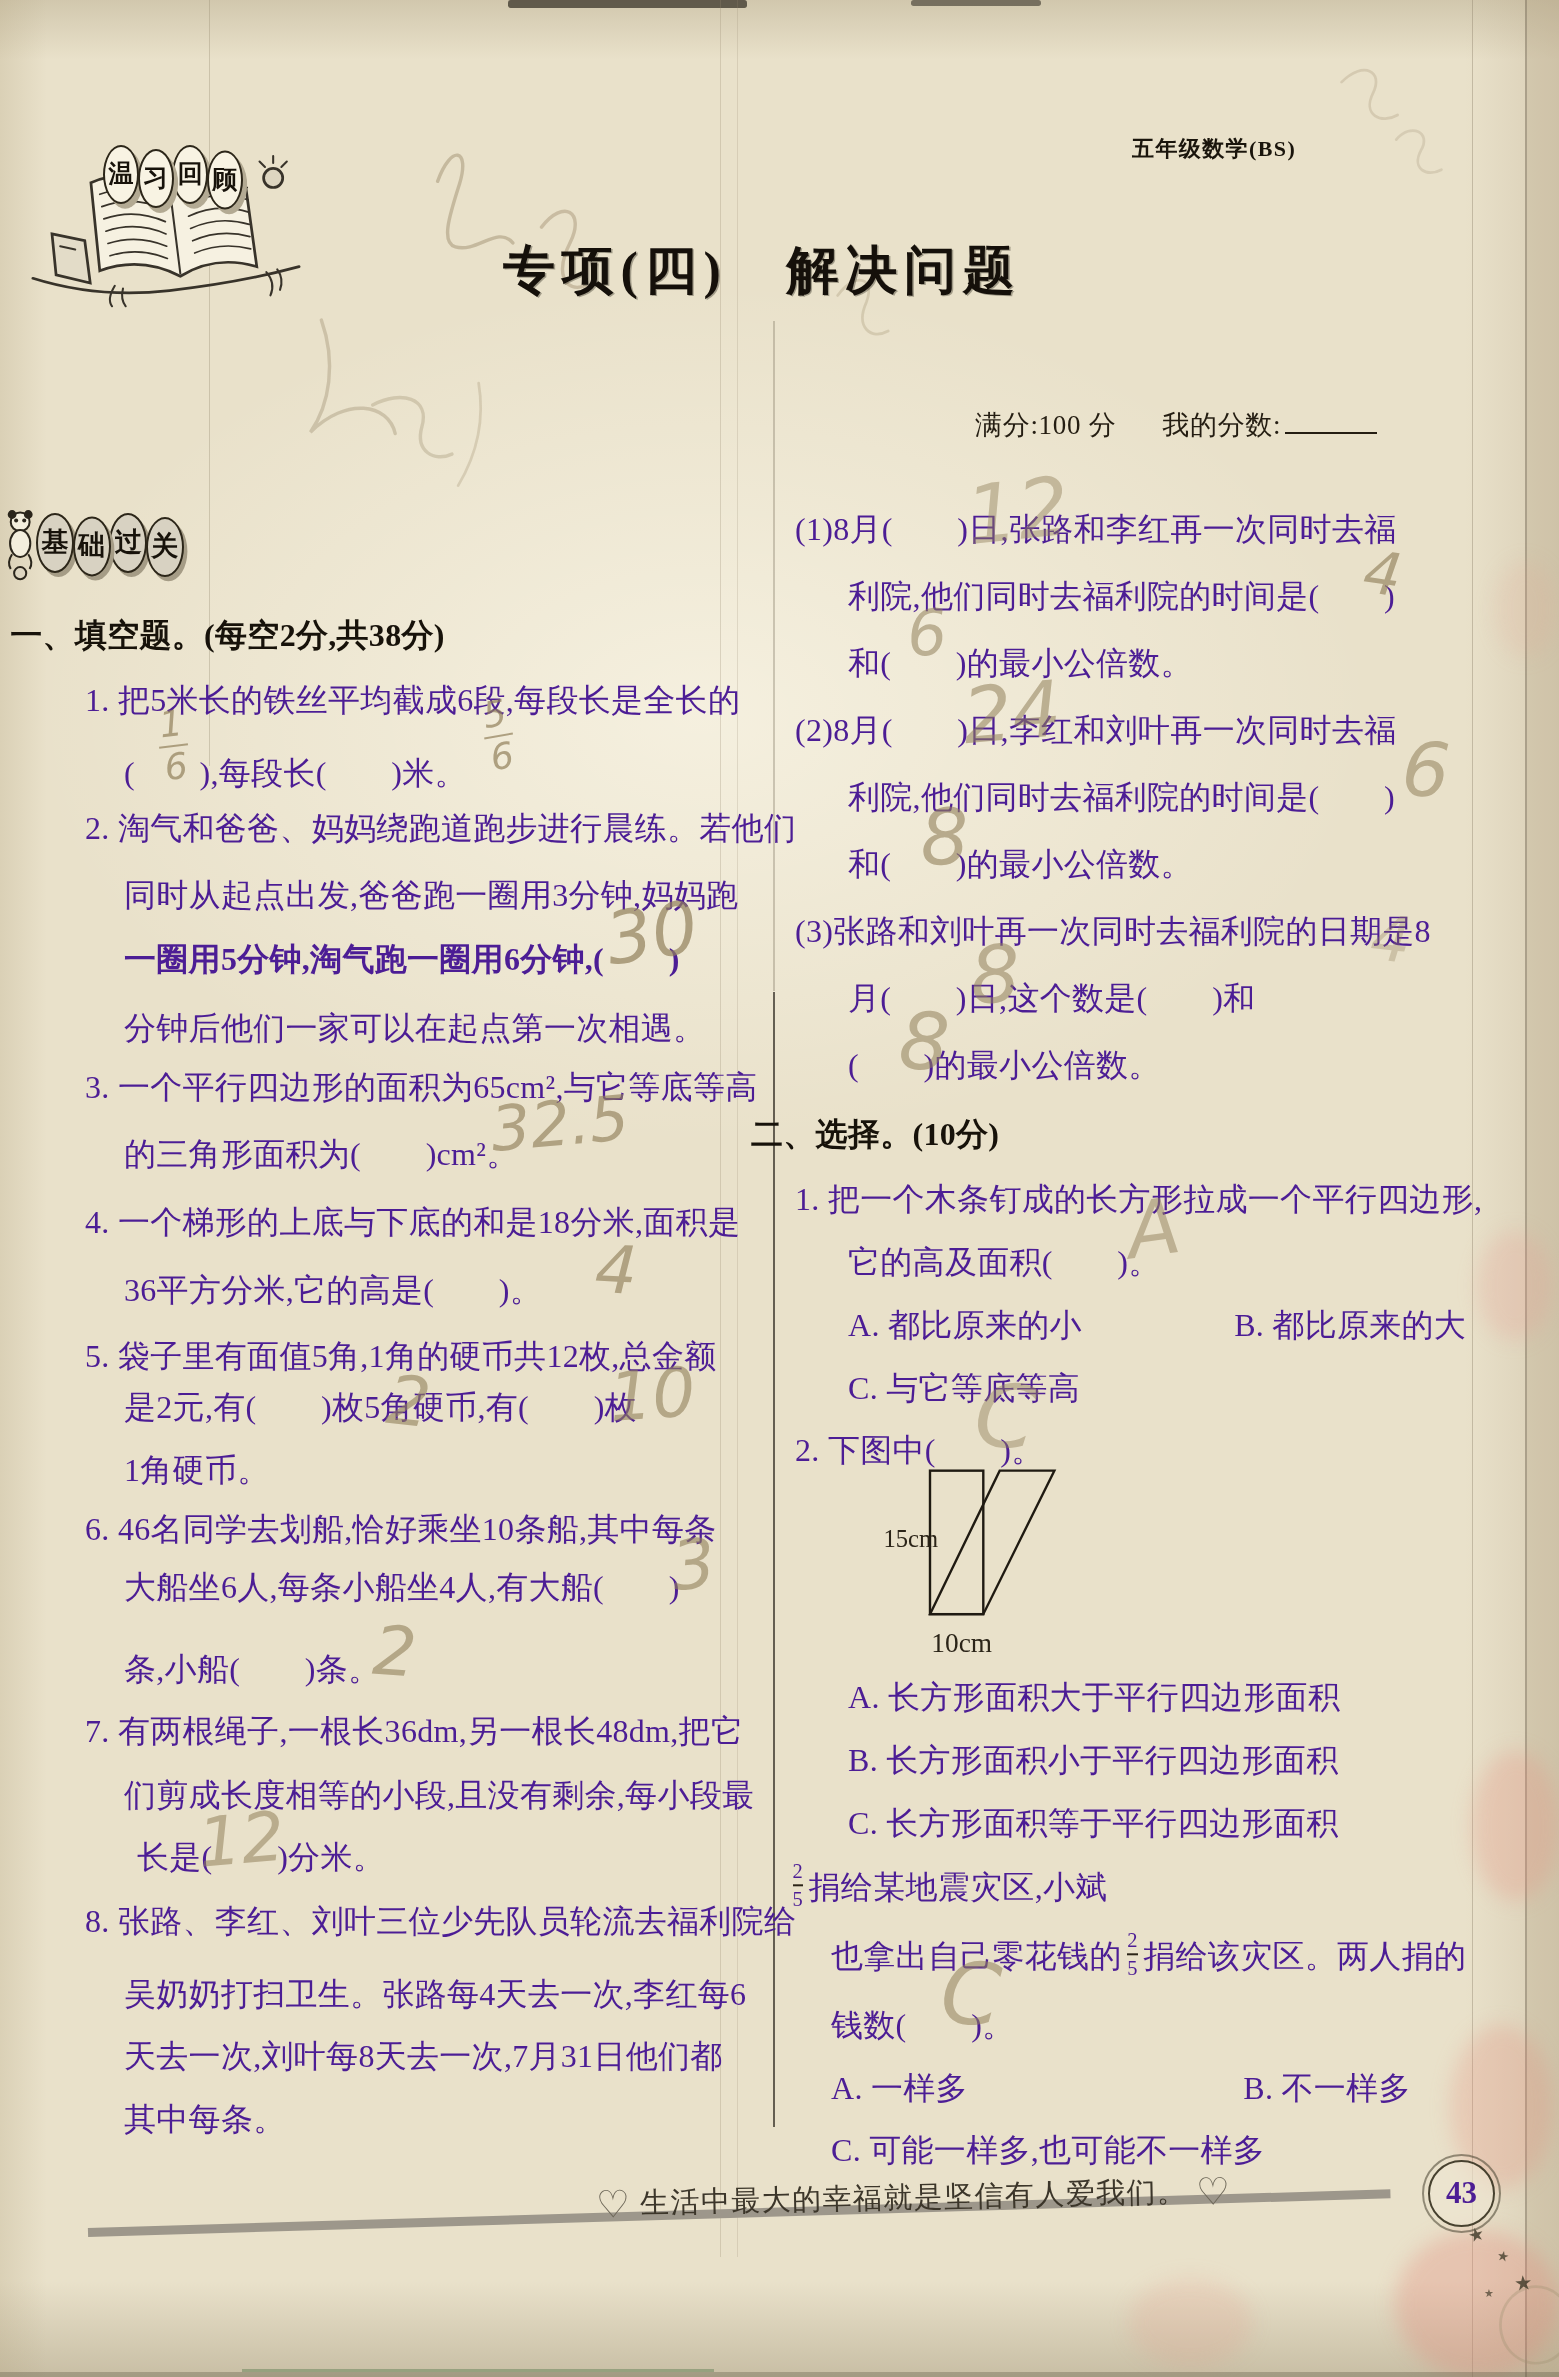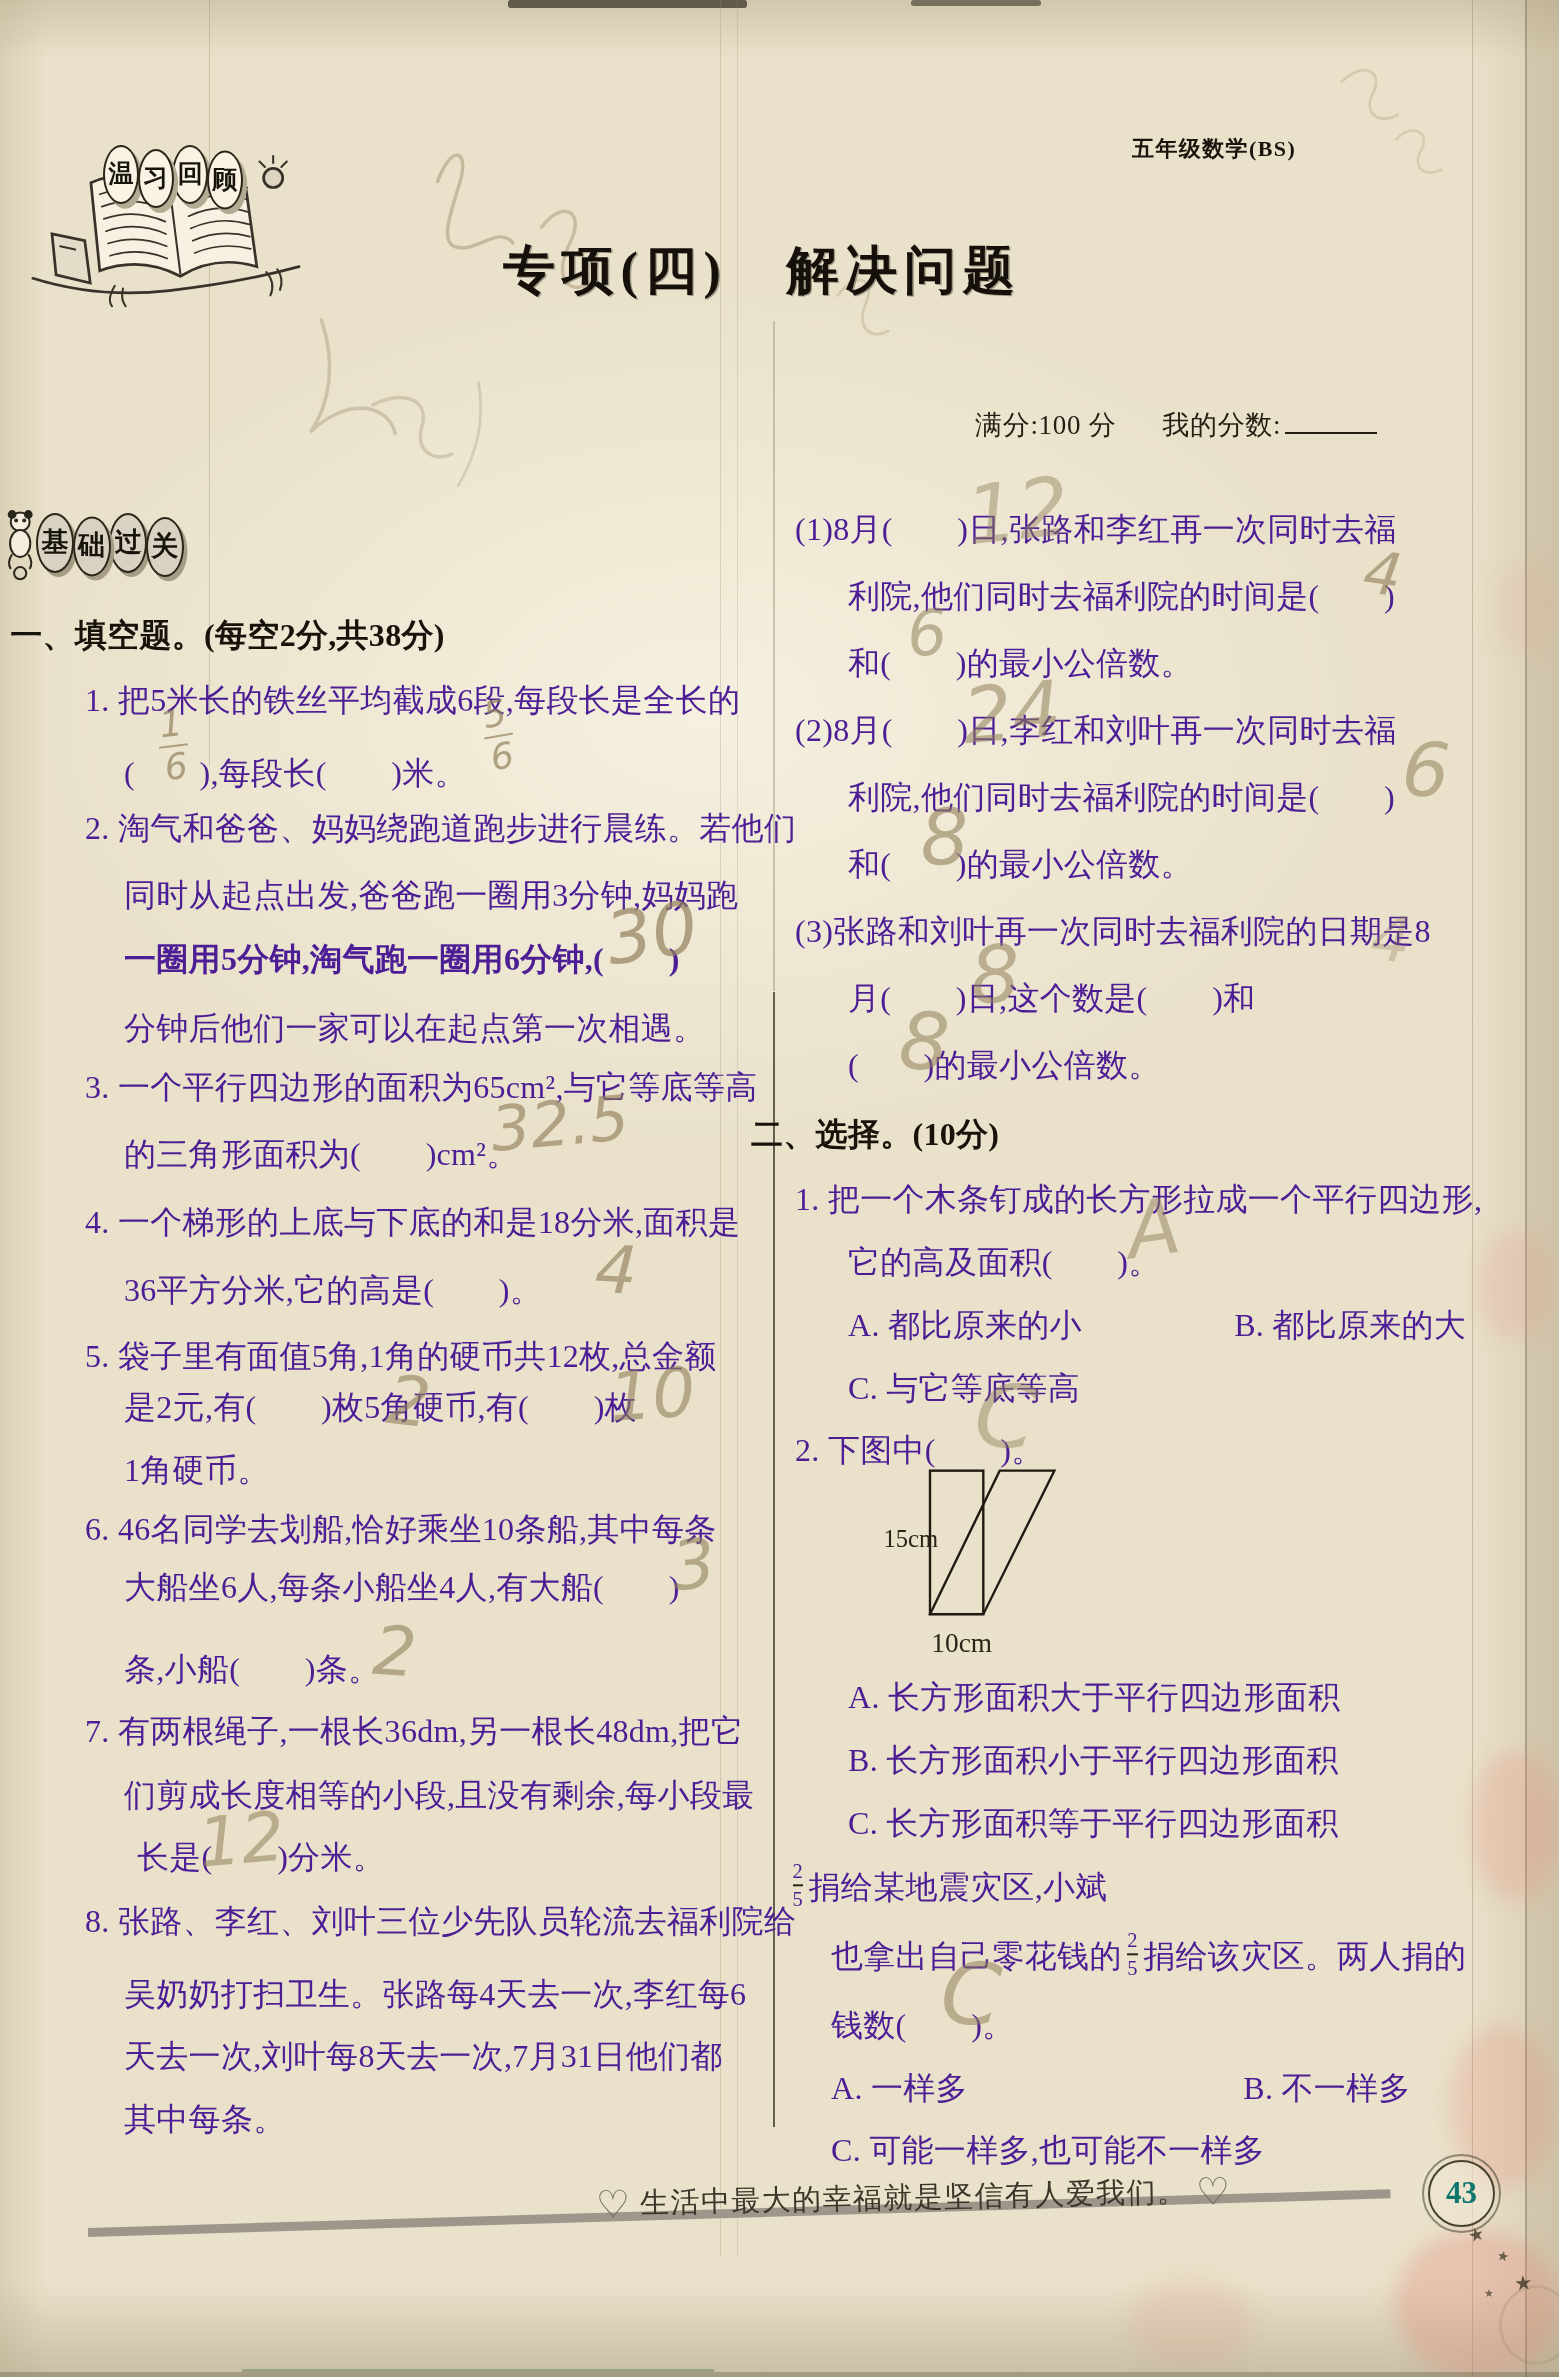--- a/index.html
+++ b/index.html
@@ -27,21 +27,21 @@
   .hwfrac .bar{width:29px;border-top:2.7px solid currentColor;margin:2.7px 0;}
   .pfrac{display:inline-flex;flex-direction:column;align-items:center;font-size:20.5px;line-height:1;
          vertical-align:middle;margin:0 5.5px;transform:translateY(-2.7px);}
   .pfrac .d{border-top:2.1px solid #2b2418;padding-top:2.7px;margin-top:2.7px;}
   .vline{position:absolute;pointer-events:none;}
   .stain{position:absolute;border-radius:50%;pointer-events:none;filter:blur(9.6px);}
   .choiceB{margin-left:144px;}
   .footer-line{position:absolute;left:88px;top:2228px;width:1303px;height:9px;background:#9d978b;
                transform:rotate(-1.7deg);transform-origin:left center;}
   .pagenum{position:absolute;left:1428px;top:2160px;width:63px;height:63px;border:2.7px solid #47412f;
-           border-radius:50%;text-align:center;line-height:62px;font-size:31px;font-weight:bold;color:#0f766e;
+           border-radius:50%;text-align:center;line-height:62px;font-size:31px;font-weight:bold;color:#4c1d95;
            background:rgba(238,230,210,.6);}
   .pagenum::after{content:"";position:absolute;left:-8.2px;top:-8.2px;width:75px;height:75px;
            border:2.1px solid rgba(71,65,47,.55);border-radius:50%;}
   .heart{font-family:"DejaVu Sans",sans-serif;color:#6f695a;}
   .star{position:absolute;font-family:"DejaVu Sans",sans-serif;color:#46402f;}
   .quote{position:absolute;left:596px;top:2176px;font-size:29px;color:#3c362a;letter-spacing:1.4px;transform:rotate(-1.2deg);}
   .topmark{position:absolute;background:#39342a;border-radius:2.7px;pointer-events:none;}
 </style>
 </head>
 <body>

